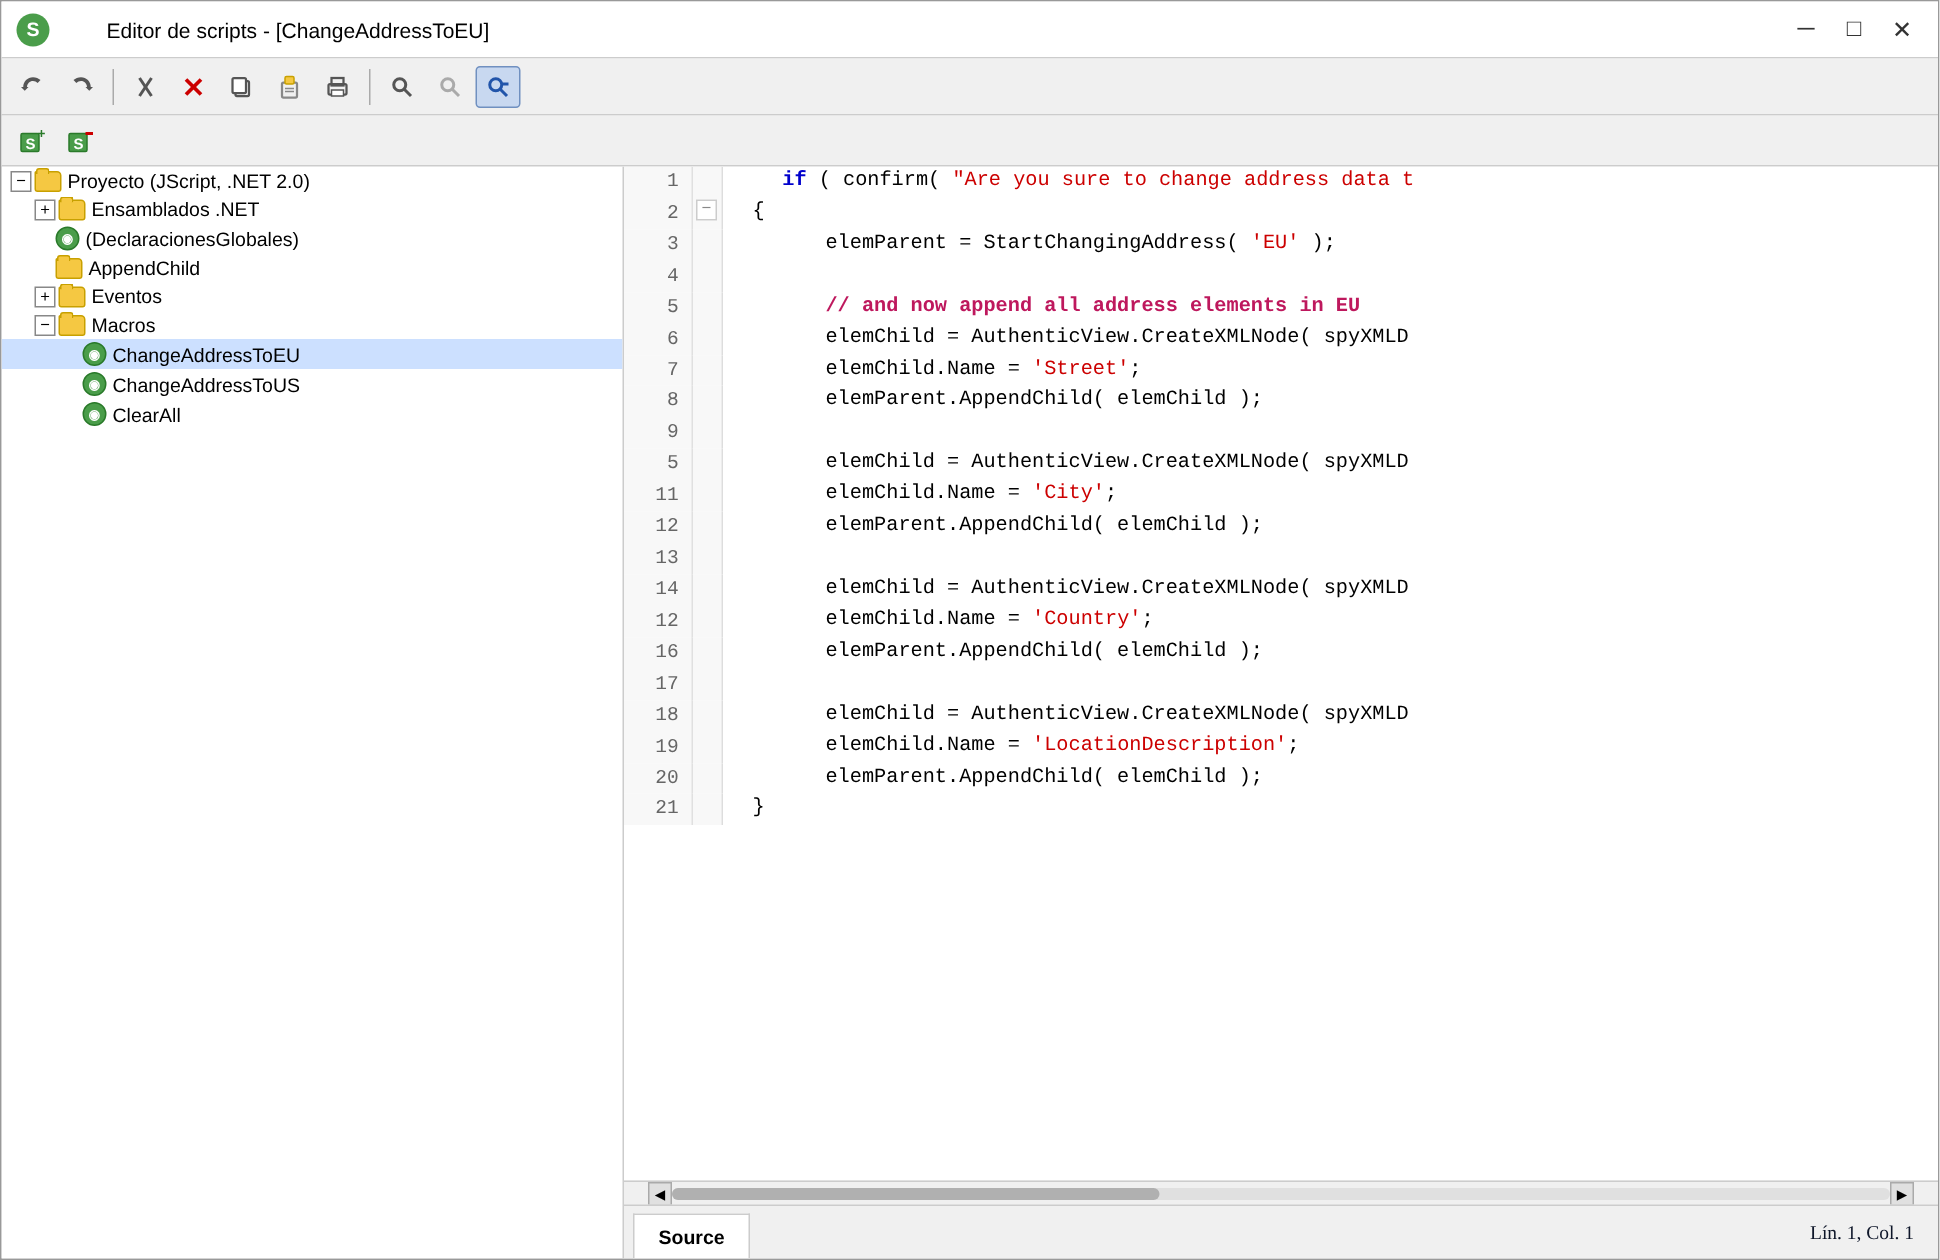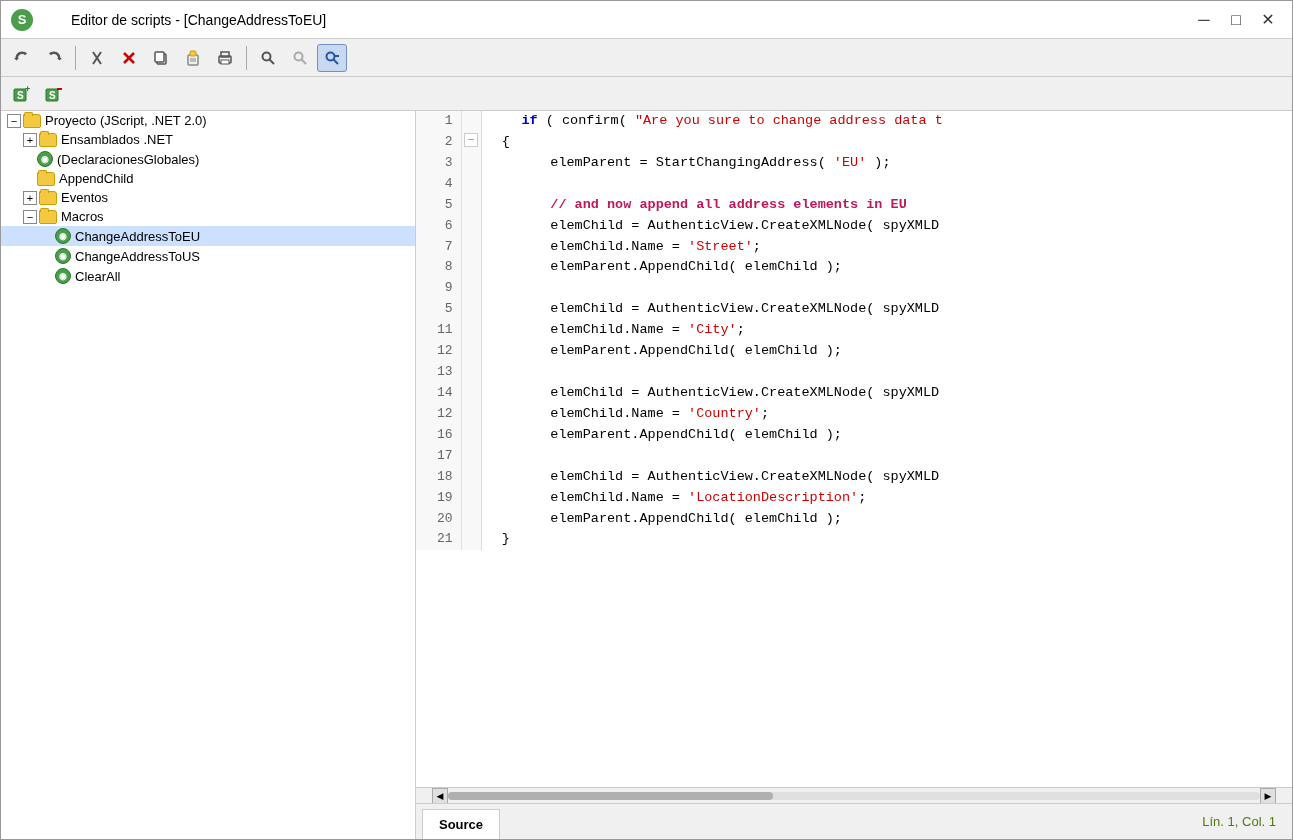--- a/index.html
+++ b/index.html
@@ -326,21 +326,22 @@
       height: 30px;
       display: flex;
       align-items: center;
     }
     .status-right {
       margin-left: auto;
       padding: 0 16px;
       display: flex;
       align-items: center;
       font-size: 13px;
-      color: #4d7c0f;
+      color: #0f172a;
+      font-family: Liberation Serif, serif;
     }
   </style>
 </head>
 <body>
 
 <div class="window">
 
   <div class="title-bar">
     <div class="title-bar-left">
       <div class="app-icon">S</div>

